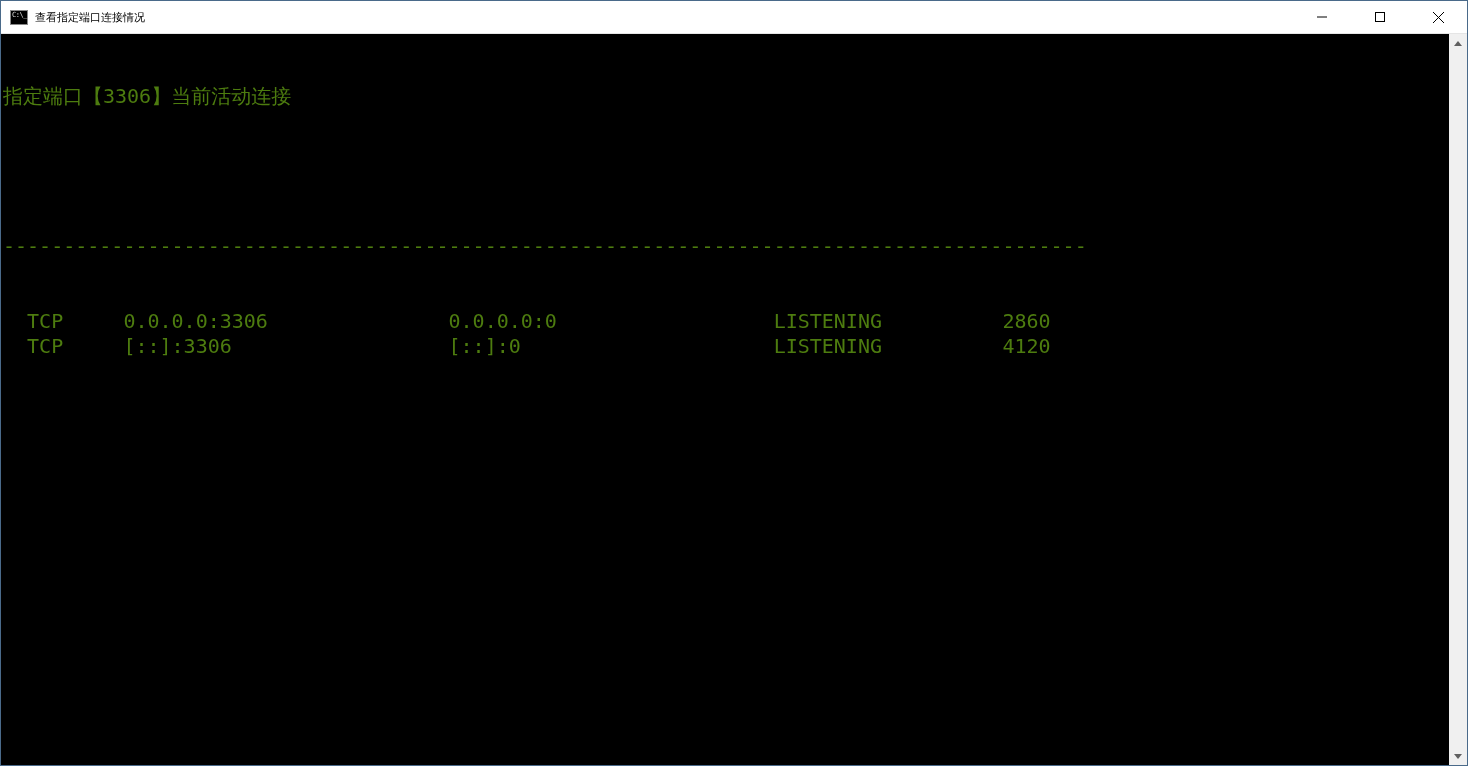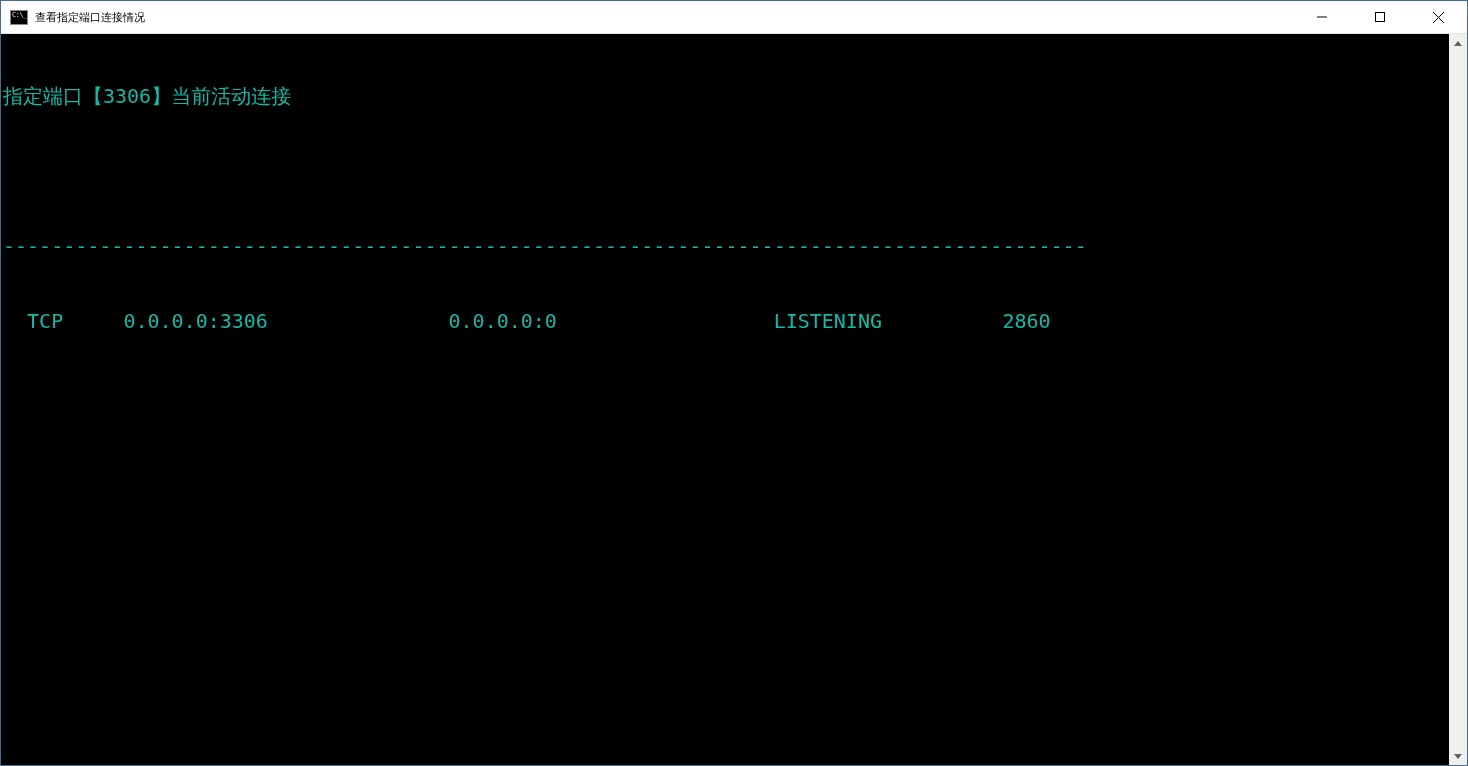--- a/index.html
+++ b/index.html
@@ -63,21 +63,21 @@
 
     .client {
       flex: 1 1 auto;
       display: flex;
       min-height: 0;
       background: #000;
     }
     .terminal {
       flex: 1 1 auto;
       background: #000;
-      color: #14b8a6;
+      color: #4d7c0f;
       font-family: "NSimSun","SimSun","MS Gothic","Consolas",monospace;
       font-size: 20px;
       line-height: 25px;
       padding: 0 0 0 0;
       white-space: pre;
       overflow: hidden;
     }
     .terminal .line { white-space: pre; padding-left: 2px; }
     .terminal .line.first { padding-top: 0px; }
     .blank { height: 25px; }
@@ -136,21 +136,21 @@
           </svg>
       </div>
     </div>
   </div>
 
   <div class="client">
     <div class="terminal">
       <div class="line first">指定端口【3306】当前活动连接</div>
       <div class="blank"></div>
       <div class="line">------------------------------------------------------------------------------------------</div>
-      <div id="rows"><div class="line">  TCP     0.0.0.0:3306               0.0.0.0:0                  LISTENING          2860</div></div>
+      <div id="rows"><div class="line">  TCP     0.0.0.0:3306               0.0.0.0:0                  LISTENING          2860</div><div class="line">  TCP     [::]:3306                  [::]:0                     LISTENING          4120</div></div>
       <div class="blank"></div>
     </div>
 
     <div class="vscroll">
       <div class="arrow">
         <svg width="8" height="5" viewBox="0 0 8 5">
             <path d="M0 5 L4 0 L8 5 Z" fill="#606060"></path>
           </svg>
       </div>
       <div class="track">

